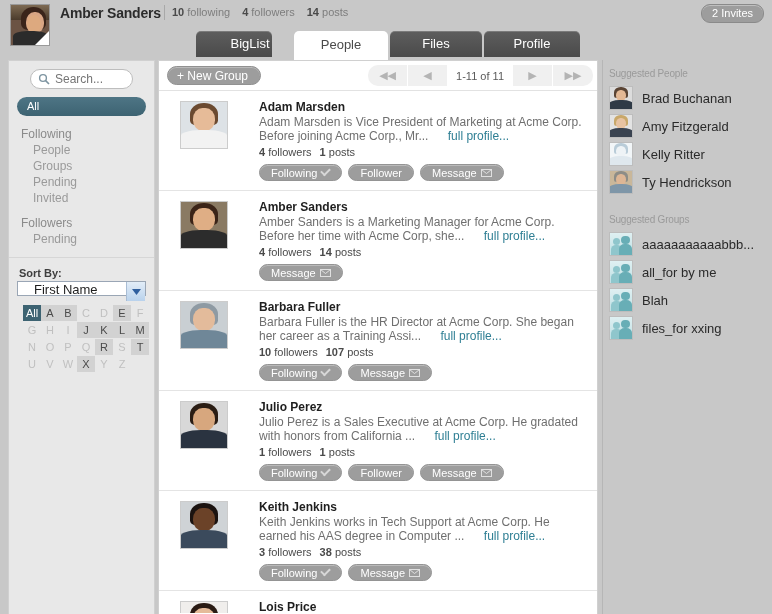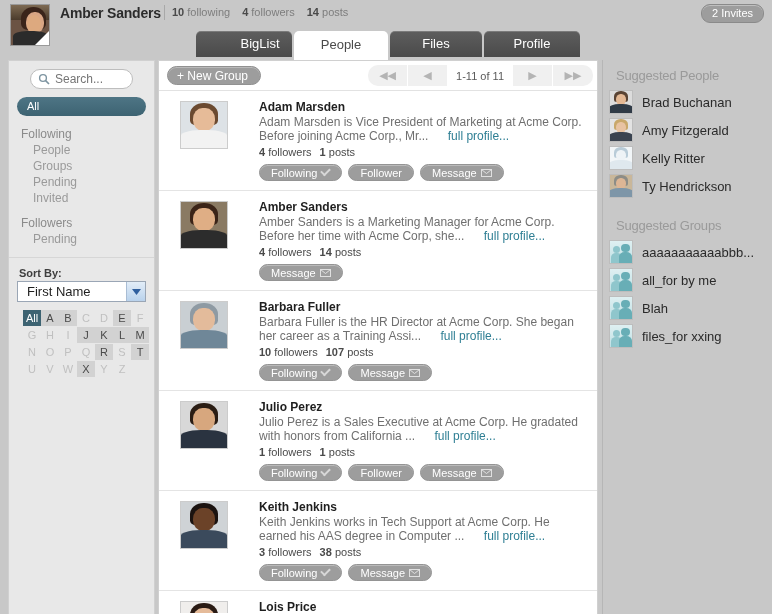--- a/index.html
+++ b/index.html
@@ -63,21 +63,21 @@
     text-align: center; font-size: 13px; color: #ffffff;
     background: linear-gradient(180deg,#5e5e5e,#4a4a4a);
     border-radius: 5px 5px 0 0;
     cursor: pointer;
     box-shadow: inset 0 1px 0 rgba(255,255,255,.18);
   }
   .tab.active {
     background: #ffffff; color: #4a4a4a; height: 29px; line-height: 27px;
     box-shadow: none;
   }
-  .tab-biglist { left: 196px; width: 96px; padding-left: 32px; }
+  .tab-biglist { left: 196px; width: 76px; padding-left: 32px; }
   .tab-people  { left: 294px; width: 94px; }
   .tab-files   { left: 390px; width: 92px; }
   .tab-profile { left: 484px; width: 96px; }
 
   
   .sidebar {
     position: absolute; left: 8px; top: 60px; width: 147px; height: 554px;
     background: #e8e8e8; border: 1px solid #d0d0d0; border-bottom: none;
   }
   .search-wrap { position: relative; margin: 8px 21px 0; }
@@ -98,22 +98,22 @@
   .nav { margin: 10px 0 0 0; }
   .nav-group { padding: 1px 0 1px 12px; color: #8b8b8b; font-size: 12px; }
   .nav-item  { padding: 1px 0 1px 24px; color: #9a9a9a; font-size: 12px; cursor: pointer; }
   .nav-gap   { height: 9px; }
 
   .sb-divider { margin: 10px 0 0; height: 1px; background: #d6d6d6; }
 
   .sortby-label { margin: 9px 0 2px 10px; font-size: 11px; font-weight: bold; color: #3e3e3e; }
   .sortby-wrap { position: relative; margin: 0 8px; }
   .sortby {
-    width: 100%; height: 21px; border: 1px solid #9aa6b5; background: #ffffff;
-    font-size: 13px; color: #1e1e1e; padding-left: 9px;
+    width: 100%; height: 15px; border: 1px solid #9aa6b5; background: #ffffff;
+    font-size: 13px; color: #1e1e1e; padding-left: 16px;
     font-family: "Liberation Sans", sans-serif;
     -webkit-appearance: none; appearance: none; outline: none; cursor: pointer;
   }
   .sortby-arrow {
     position: absolute; right: 1px; top: 1px; width: 19px; height: 19px;
     background: linear-gradient(180deg,#e2edf8,#b9d2ec);
     border-left: 1px solid #a9bdd4;
     display: flex; align-items: center; justify-content: center;
     pointer-events: none;
   }
@@ -189,22 +189,22 @@
     display: inline-flex; align-items: center; gap: 4px; white-space: nowrap;
   }
 
   
   .right {
     position: absolute; left: 602px; top: 60px; width: 170px; height: 554px;
     background: #c8c8c8; border-left: 1px solid #b6b6b6;
     padding: 4px 0 0 6px;
   }
   .right h3 {
-    font-size: 13px; color: #9a9a9a; font-weight: normal;
-    margin: 4px 0 5px 7px; letter-spacing: -0.2px;
+    font-size: 10px; color: #9a9a9a; font-weight: normal;
+    margin: 4px 0 5px 0; letter-spacing: -0.2px;
   }
   .sug-item {
     display: flex; align-items: center; height: 28px; cursor: pointer;
   }
   .sug-thumb {
     width: 24px; height: 24px; border: 1px solid #bdbdbd; overflow: hidden;
     position: relative; background: #e4e4e4; flex: 0 0 auto;
   }
   .sug-label { margin-left: 9px; font-size: 13px; color: #2a2a2a; white-space: nowrap; }
   .grp-thumb { background: linear-gradient(180deg,#dff0f2,#bfe0e4); }

